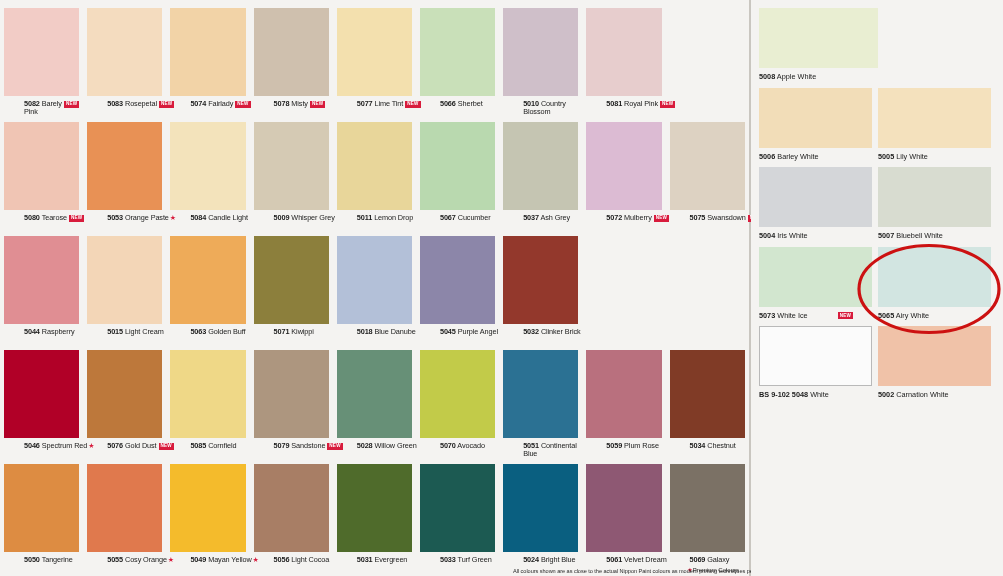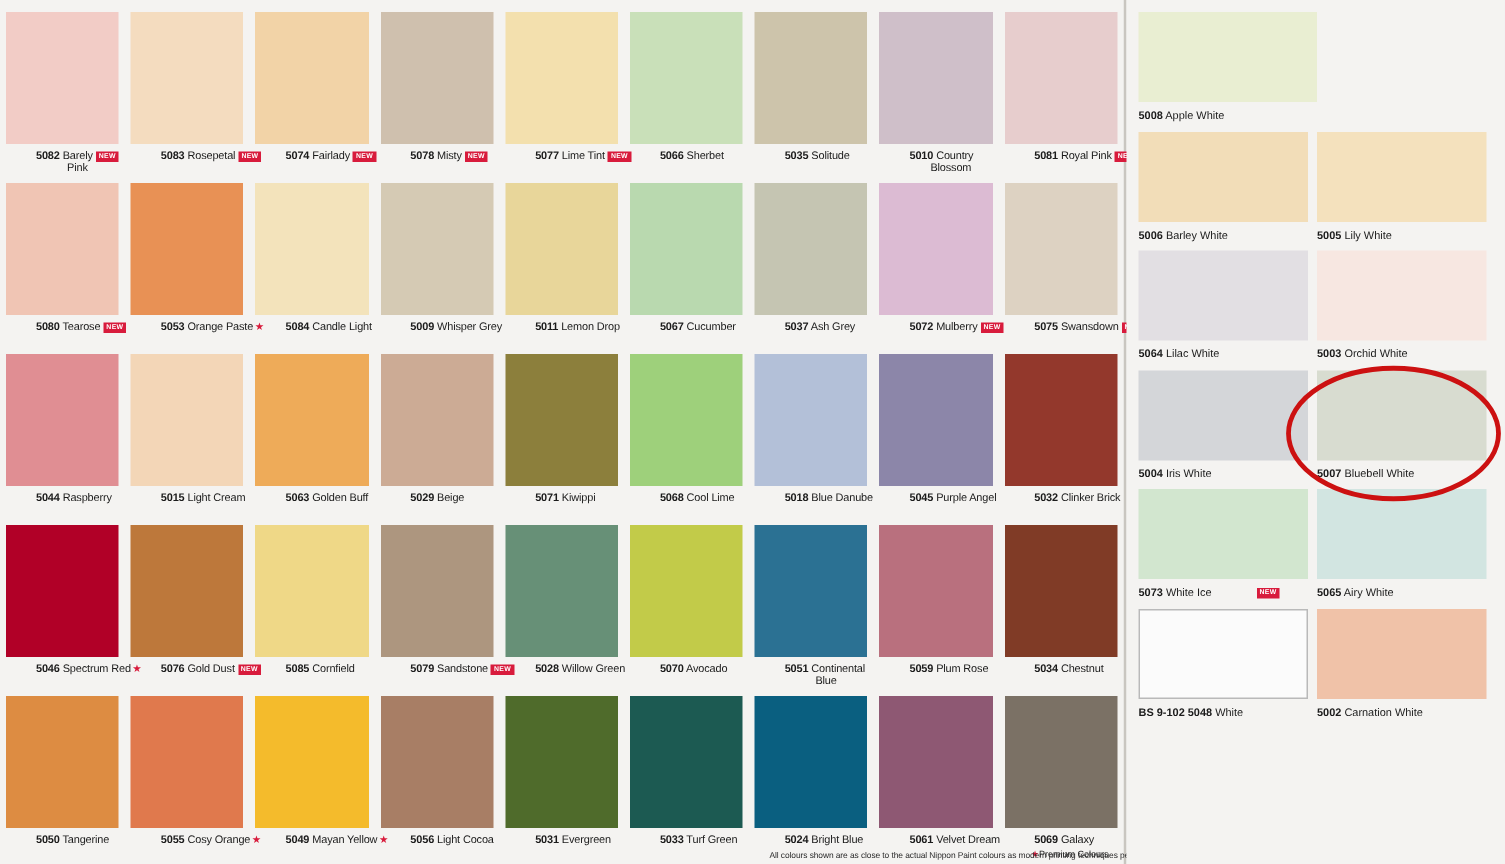--- a/index.html
+++ b/index.html
@@ -63,21 +63,20 @@
     font-weight: bold;
     padding-left: 20px;
   }
   .cap .nm {
     font-weight: normal;
   }
   .cap .nm2 {
     display: block;
     padding-left: 20px;
     font-weight: normal;
-    text-align: center;
   }
   .badge-new {
     display: inline-block;
     background: #d81b3c;
     color: #ffffff;
     font-size: 4.6px;
     font-weight: bold;
     line-height: 6px;
     padding: 0.5px 2px;
     vertical-align: 1px;
@@ -190,24 +189,20 @@
           </div>
           <div class="cell">
             <span class="swatch" style="background: rgb(243, 224, 174);"></span>
             <div class="cap"><span class="code">5077</span> <span class="nm">Lime Tint</span><span class="badge-new">NEW</span></div>
           </div>
           <div class="cell">
             <span class="swatch" style="background: rgb(201, 224, 185);"></span>
             <div class="cap"><span class="code">5066</span> <span class="nm">Sherbet</span></div>
           </div>
           <div class="cell">
-            <span class="swatch" style="background: rgb(205, 196, 171);"></span>
-            <div class="cap"><span class="code">5035</span> <span class="nm">Solitude</span></div>
-          </div>
-          <div class="cell">
             <span class="swatch" style="background: rgb(207, 191, 201);"></span>
             <div class="cap"><span class="code">5010</span> <span class="nm">Country</span><span class="nm2">Blossom</span></div>
           </div>
           <div class="cell">
             <span class="swatch" style="background: rgb(231, 205, 205);"></span>
             <div class="cap"><span class="code">5081</span> <span class="nm">Royal Pink</span><span class="badge-new">NEW</span></div>
           </div>
         </div>
         <div class="grid-row">
           <div class="cell">
@@ -254,30 +249,22 @@
           </div>
           <div class="cell">
             <span class="swatch" style="background: rgb(243, 214, 183);"></span>
             <div class="cap"><span class="code">5015</span> <span class="nm">Light Cream</span></div>
           </div>
           <div class="cell">
             <span class="swatch" style="background: rgb(238, 171, 89);"></span>
             <div class="cap"><span class="code">5063</span> <span class="nm">Golden Buff</span></div>
           </div>
           <div class="cell">
-            <span class="swatch" style="background: rgb(204, 171, 149);"></span>
-            <div class="cap"><span class="code">5029</span> <span class="nm">Beige</span></div>
-          </div>
-          <div class="cell">
             <span class="swatch" style="background: rgb(140, 127, 60);"></span>
             <div class="cap"><span class="code">5071</span> <span class="nm">Kiwippi</span></div>
-          </div>
-          <div class="cell">
-            <span class="swatch" style="background: rgb(158, 208, 123);"></span>
-            <div class="cap"><span class="code">5068</span> <span class="nm">Cool Lime</span></div>
           </div>
           <div class="cell">
             <span class="swatch" style="background: rgb(179, 192, 216);"></span>
             <div class="cap"><span class="code">5018</span> <span class="nm">Blue Danube</span></div>
           </div>
           <div class="cell">
             <span class="swatch" style="background: rgb(140, 134, 169);"></span>
             <div class="cap"><span class="code">5045</span> <span class="nm">Purple Angel</span></div>
           </div>
           <div class="cell">
@@ -383,30 +370,20 @@
             <span class="w-swatch" style="background: rgb(242, 221, 184);"></span>
             <div class="w-cap"><span class="code">5006</span> <span class="nm">Barley White</span></div>
           </div>
           <div class="w-cell">
             <span class="w-swatch" style="background: rgb(244, 225, 189);"></span>
             <div class="w-cap"><span class="code">5005</span> <span class="nm">Lily White</span></div>
           </div>
         </div>
         <div class="w-row">
           <div class="w-cell">
-            <span class="w-swatch" style="background: rgb(226, 223, 227);"></span>
-            <div class="w-cap"><span class="code">5064</span> <span class="nm">Lilac White</span></div>
-          </div>
-          <div class="w-cell">
-            <span class="w-swatch" style="background: rgb(247, 231, 225);"></span>
-            <div class="w-cap"><span class="code">5003</span> <span class="nm">Orchid White</span></div>
-          </div>
-        </div>
-        <div class="w-row">
-          <div class="w-cell">
             <span class="w-swatch" style="background: rgb(212, 214, 217);"></span>
             <div class="w-cap"><span class="code">5004</span> <span class="nm">Iris White</span></div>
           </div>
           <div class="w-cell">
             <span class="w-swatch" style="background: rgb(216, 220, 208);"></span>
             <div class="w-cap"><span class="code">5007</span> <span class="nm">Bluebell White</span></div>
           </div>
         </div>
         <div class="w-row">
           <div class="w-cell">

